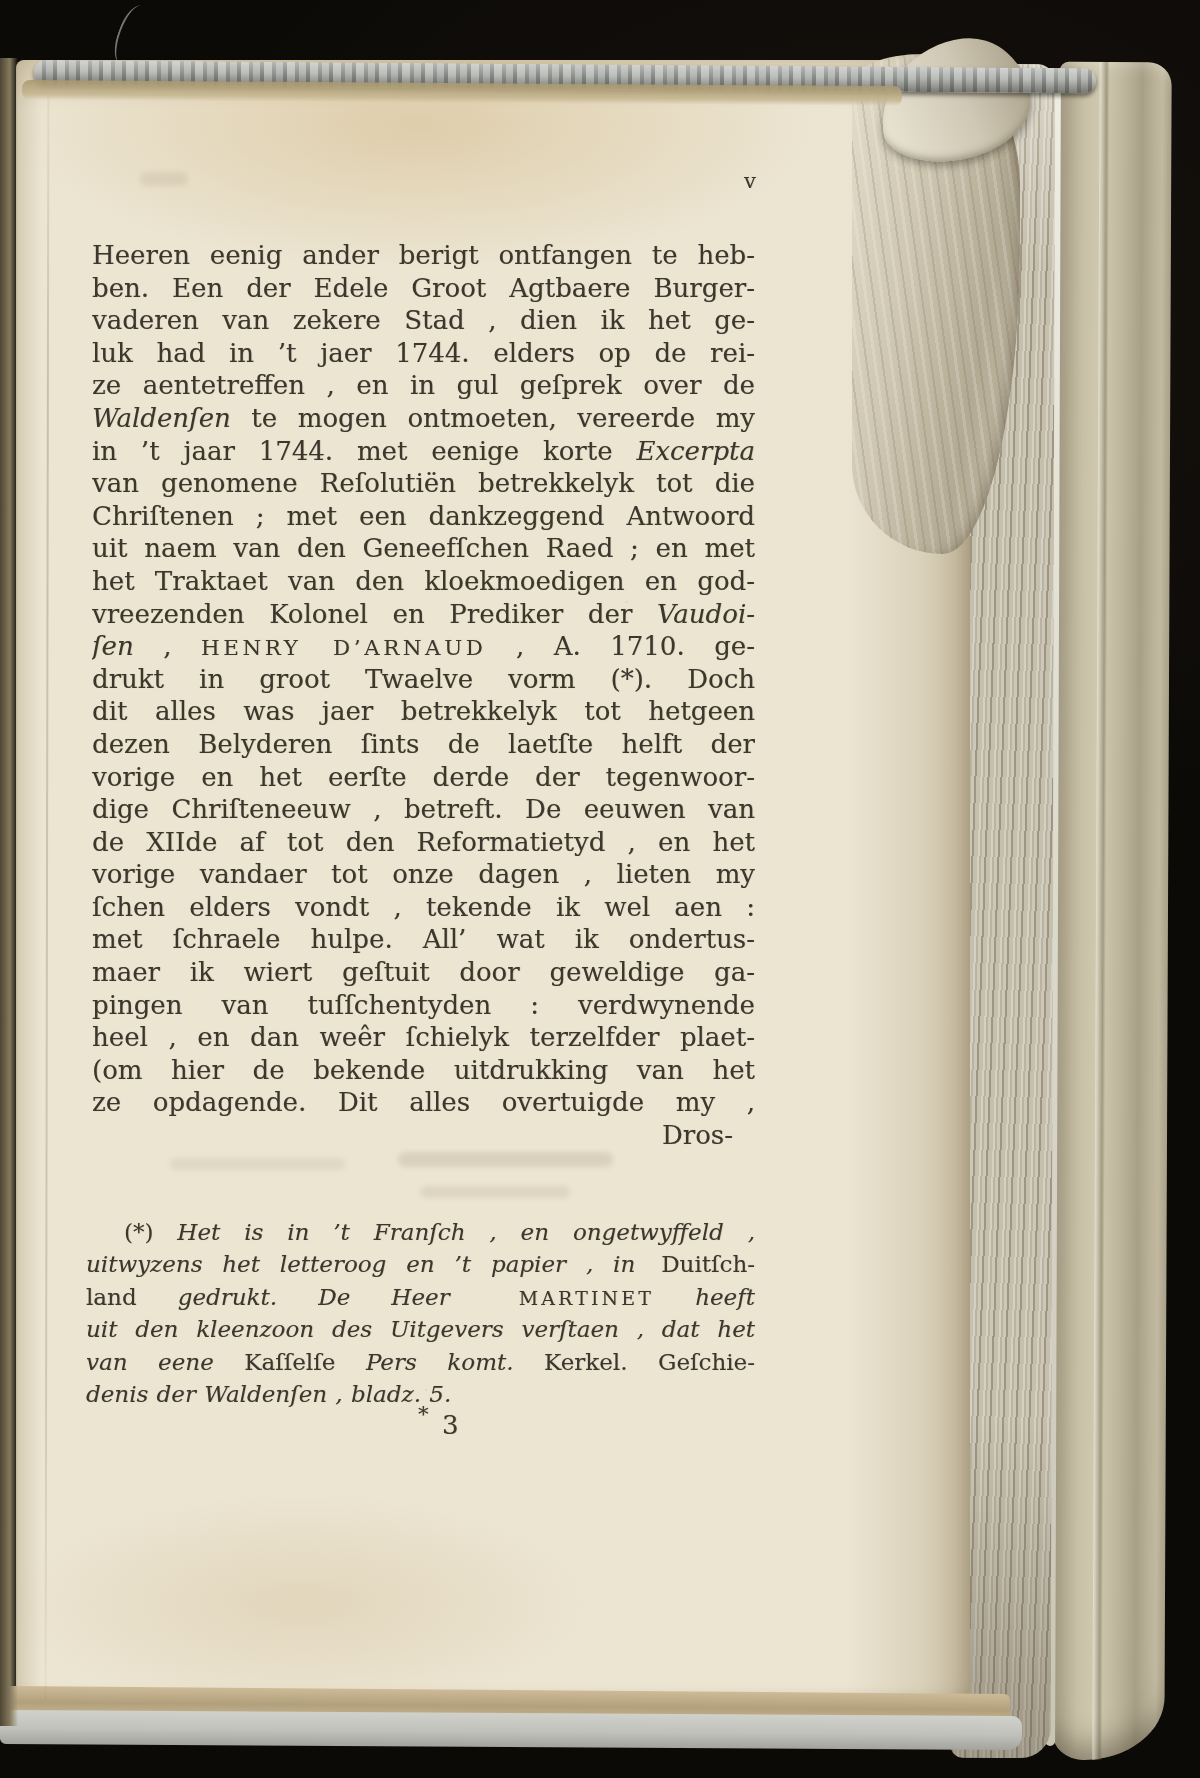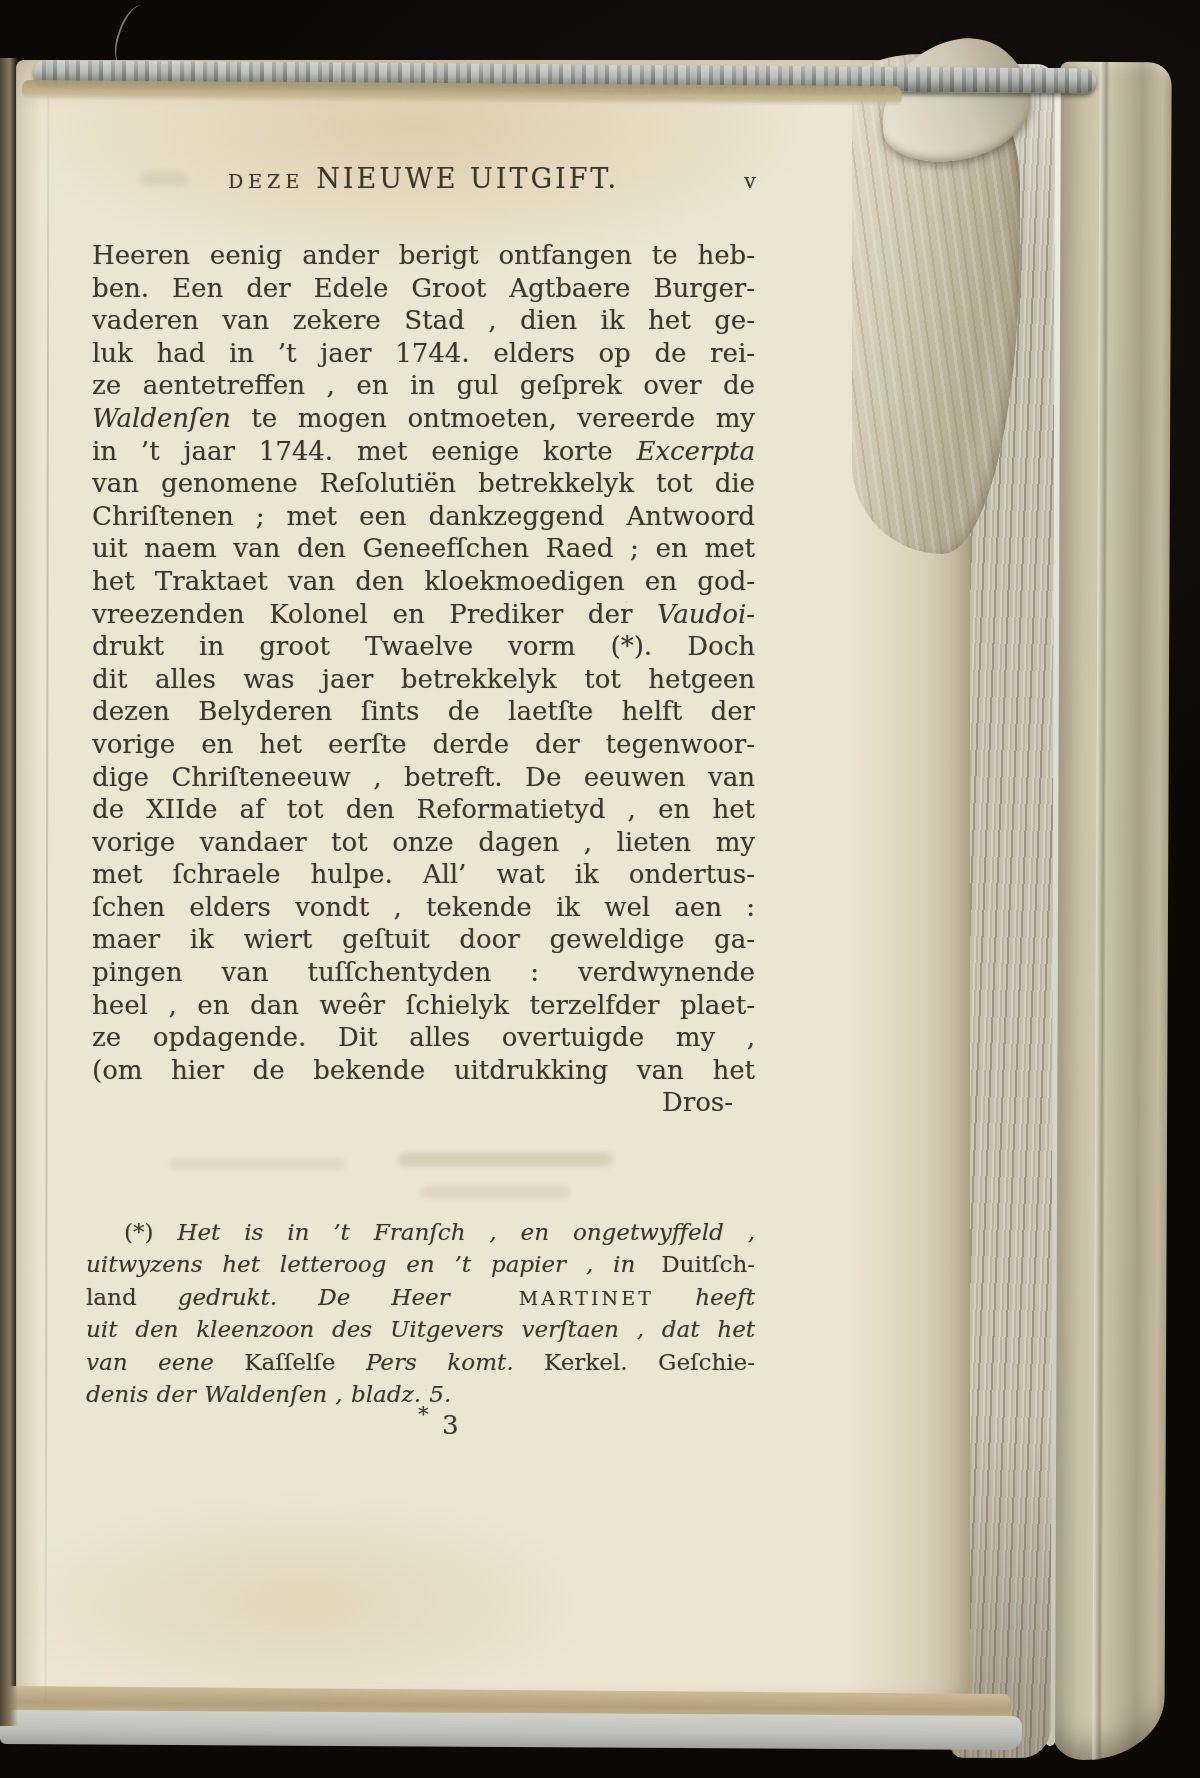--- a/index.html
+++ b/index.html
@@ -148,52 +148,50 @@
   <div class="left-sliver"></div>
   <div class="headband"></div>
   <div class="band-tan-top"></div>
   <div class="thread"></div>
 
   <div class="smudge" style="left:398px; top:1152px; width:215px; height:15px;"></div>
   <div class="smudge" style="left:170px; top:1158px; width:175px; height:12px; background:rgba(122,108,82,.10);"></div>
   <div class="smudge" style="left:420px; top:1186px; width:150px; height:12px; background:rgba(122,108,82,.12);"></div>
   <div class="smudge" style="left:140px; top:172px; width:48px; height:14px; background:rgba(122,108,82,.12);"></div>
 
-  <div class="header-line ink">
-    <span class="h-small">DEZE</span><span class="h-large">NIEUWE UITGIFT.</span>
-  </div>
   <div class="pagenum ink">v</div>
 
   <div class="body-text ink" id="body-lines">
       <div class="tl"><span class="sg-r" style="position: static;">Heeren eenig ander berigt ontfangen te heb-</span></div>
       <div class="tl"><span class="sg-r" style="position: static;">ben.  Een der Edele Groot Agtbaere Burger-</span></div>
       <div class="tl"><span class="sg-r" style="position: static;">vaderen van zekere Stad , dien ik het ge-</span></div>
       <div class="tl"><span class="sg-r" style="position: static;">luk had in ’t jaer 1744. elders op de rei-</span></div>
       <div class="tl"><span class="sg-r" style="position: static;">ze aentetreffen , en in gul geſprek over de</span></div>
       <div class="tl"><span class="sg-i" style="position: static;">Waldenſen</span><span class="sg-r" style="position: static;"> te mogen ontmoeten, vereerde my</span></div>
       <div class="tl"><span class="sg-r" style="position: static;">in ’t jaar 1744. met eenige korte </span><span class="sg-i" style="position: static;">Excerpta</span></div>
       <div class="tl"><span class="sg-r" style="position: static;">van genomene Reſolutiën betrekkelyk tot die</span></div>
       <div class="tl"><span class="sg-r" style="position: static;">Chriſtenen ; met een dankzeggend Antwoord</span></div>
       <div class="tl"><span class="sg-r" style="position: static;">uit naem van den Geneefſchen Raed ; en met</span></div>
       <div class="tl"><span class="sg-r" style="position: static;">het Traktaet van den kloekmoedigen en god-</span></div>
       <div class="tl"><span class="sg-r" style="position: static;">vreezenden Kolonel en Prediker der </span><span class="sg-i" style="position: static;">Vaudoi-</span></div>
+      <div class="tl"><span class="sg-i" style="position: static;">ſen</span><span class="sg-r" style="position: static;"> , </span><span class="sg-sc" style="position: static;">HENRY D’ARNAUD</span><span class="sg-r" style="position: static;"> , A. 1710. ge-</span></div>
       <div class="tl"><span class="sg-r" style="position: static;">drukt in groot Twaelve vorm (*).  Doch</span></div>
       <div class="tl"><span class="sg-r" style="position: static;">dit alles was jaer betrekkelyk tot hetgeen</span></div>
       <div class="tl"><span class="sg-r" style="position: static;">dezen Belyderen ſints de laetſte helft der</span></div>
       <div class="tl"><span class="sg-r" style="position: static;">vorige en het eerſte derde der tegenwoor-</span></div>
       <div class="tl"><span class="sg-r" style="position: static;">dige Chriſteneeuw , betreft.  De eeuwen van</span></div>
       <div class="tl"><span class="sg-r" style="position: static;">de XIIde af tot den Reformatietyd , en het</span></div>
       <div class="tl"><span class="sg-r" style="position: static;">vorige vandaer tot onze dagen , lieten my</span></div>
+      <div class="tl"><span class="sg-r" style="position: static;">ſchen elders vondt , tekende ik wel aen :</span></div>
       <div class="tl"><span class="sg-r" style="position: static;">met ſchraele hulpe.  All’ wat ik ondertus-</span></div>
-      <div class="tl"><span class="sg-r" style="position: static;">ſchen elders vondt , tekende ik wel aen :</span></div>
       <div class="tl"><span class="sg-r" style="position: static;">maer ik wiert geſtuit door geweldige ga-</span></div>
       <div class="tl"><span class="sg-r" style="position: static;">pingen van tuſſchentyden :  verdwynende</span></div>
       <div class="tl"><span class="sg-r" style="position: static;">heel , en dan weêr ſchielyk terzelfder plaet-</span></div>
+      <div class="tl"><span class="sg-r" style="position: static;">(om hier de bekende uitdrukking van het</span></div>
       <div class="tl"><span class="sg-r" style="position: static;">ze opdagende.  Dit alles overtuigde my ,</span></div>
-      <div class="tl"><span class="sg-r" style="position: static;">(om hier de bekende uitdrukking van het</span></div>
       <div class="tl al-right"><span class="sg-r" style="position: static;">Dros-</span></div>
     </div>
 
   <div class="footnote ink" id="footnote-lines">
       <div class="tl ind"><span class="sg-r" style="position: static;">(*) </span><span class="sg-i" style="position: static;">Het is in ’t Franſch , en ongetwyffeld ,</span></div>
       <div class="tl"><span class="sg-i" style="position: static;">uitwyzens het letteroog en ’t papier , in </span><span class="sg-r" style="position: static; margin-left: 6px;">Duitſch-</span></div>
       <div class="tl"><span class="sg-r" style="position: static;">land </span><span class="sg-i" style="position: static;">gedrukt.  De Heer </span><span class="sg-sc" style="position: static; margin-left: 28px;">MARTINET</span><span class="sg-i" style="position: static;"> heeft</span></div>
       <div class="tl"><span class="sg-i" style="position: static;">uit den kleenzoon des Uitgevers verſtaen , dat het</span></div>
       <div class="tl"><span class="sg-i" style="position: static;">van eene </span><span class="sg-r" style="position: static;">Kaſſelſe </span><span class="sg-i" style="position: static;">Pers komt.  </span><span class="sg-r" style="position: static;">Kerkel. Geſchie-</span></div>
       <div class="tl al-left"><span class="sg-r" style="position: static; font-style: italic;">denis der Waldenſen , </span><span class="sg-i" style="position: static; text-align: right;">bladz. 5.</span></div>

